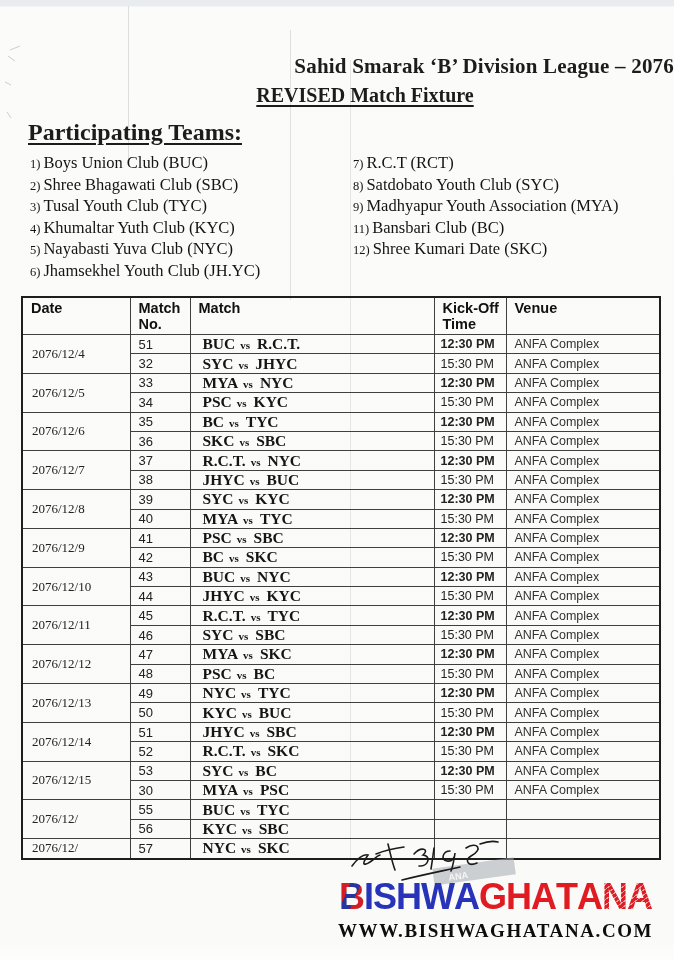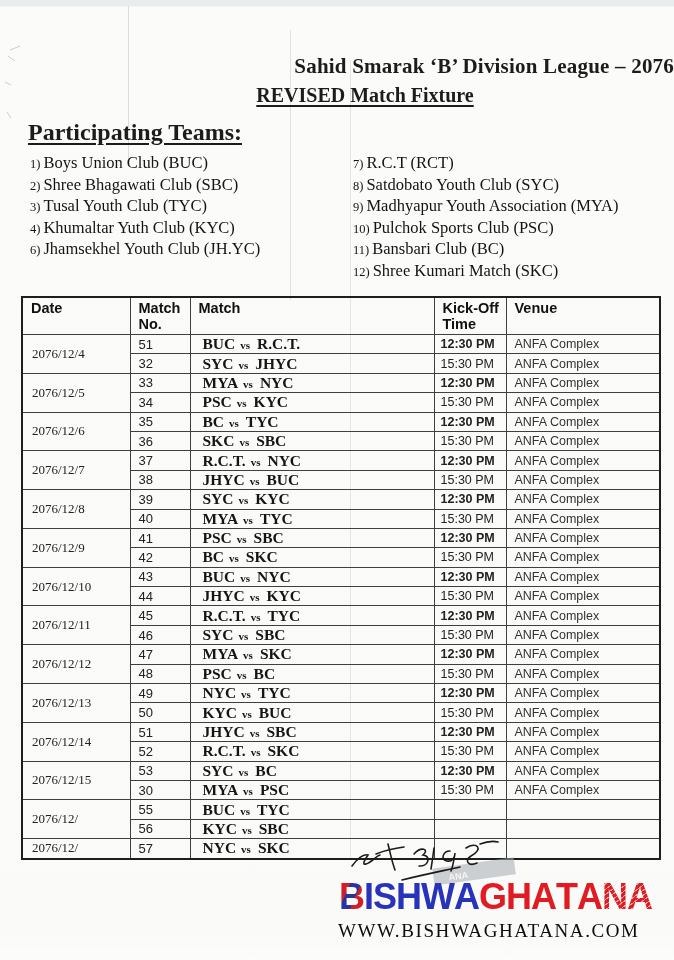--- a/index.html
+++ b/index.html
@@ -62,21 +62,21 @@
     font-family:"Liberation Sans", sans-serif; font-weight:bold; font-size:36px;
     letter-spacing:-1px; line-height:1; transform:scaleY(1.05); }
   .logo span { display:inline-block; }
   .lg-blue { color:#2733b9; }
   .lg-red  { color:#e01b22; }
   .lg-flag { background:linear-gradient(115deg, #d01f27 0 34%, #28359f 34% 60%, #d01f27 60% 100%);
     -webkit-background-clip:text; background-clip:text; color:transparent; }
   .lg-dist { background:repeating-linear-gradient(145deg, #df1d24 0 3px, #f0999c 3px 4px);
     -webkit-background-clip:text; background-clip:text; color:transparent; }
   .logo-url { position:absolute; left:338px; top:920px; width:334px;
-    font-family:"Liberation Serif", serif; font-weight:normal; font-size:19px;
+    font-family:"Liberation Serif", serif; font-weight:bold; font-size:19px;
     letter-spacing:1.6px; color:#0d0d0d; white-space:nowrap; }
 </style>
 </head>
 <body>
 
 <div class="page">
 
   <div class="fold f1"></div>
   <div class="fold f2"></div>
   <div class="fold f3"></div>
@@ -87,29 +87,29 @@
 
   <div class="title1">Sahid Smarak ‘B’ Division League – 2076</div>
   <div class="title2">REVISED Match Fixture</div>
   <div class="teams-heading">Participating Teams:</div>
 
   <div class="team-col left" id="teams-left">
       <div class="team-item"><span class="tnum">1)</span><span class="tname">Boys Union Club (BUC)</span></div>
       <div class="team-item"><span class="tnum">2)</span><span class="tname">Shree Bhagawati Club (SBC)</span></div>
       <div class="team-item"><span class="tnum">3)</span><span class="tname">Tusal Youth Club (TYC)</span></div>
       <div class="team-item"><span class="tnum">4)</span><span class="tname">Khumaltar Yuth Club (KYC)</span></div>
+      <div class="team-item"><span class="tnum">5)</span><span class="tname">Nayabasti Yuva Club (NYC)</span></div>
       <div class="team-item"><span class="tnum">6)</span><span class="tname">Jhamsekhel Youth Club (JH.YC)</span></div>
     </div>
   <div class="team-col right" id="teams-right">
       <div class="team-item"><span class="tnum">7)</span><span class="tname">R.C.T (RCT)</span></div>
       <div class="team-item"><span class="tnum">8)</span><span class="tname">Satdobato Youth Club (SYC)</span></div>
       <div class="team-item"><span class="tnum">9)</span><span class="tname">Madhyapur Youth Association (MYA)</span></div>
-      <div class="team-item"><span class="tnum">10)</span><span class="tname">Pulchok Sports Club (PSC)</span></div>
       <div class="team-item"><span class="tnum">11)</span><span class="tname">Bansbari Club (BC)</span></div>
-      <div class="team-item"><span class="tnum">12)</span><span class="tname">Shree Kumari Match (SKC)</span></div>
+      <div class="team-item"><span class="tnum">12)</span><span class="tname">Shree Kumari Date (SKC)</span></div>
     </div>
 
   <table class="fixture">
     <colgroup>
       <col class="c-date">
         <col class="c-no">
         <col class="c-match">
         <col class="c-time">
         <col class="c-venue">
     </colgroup>

